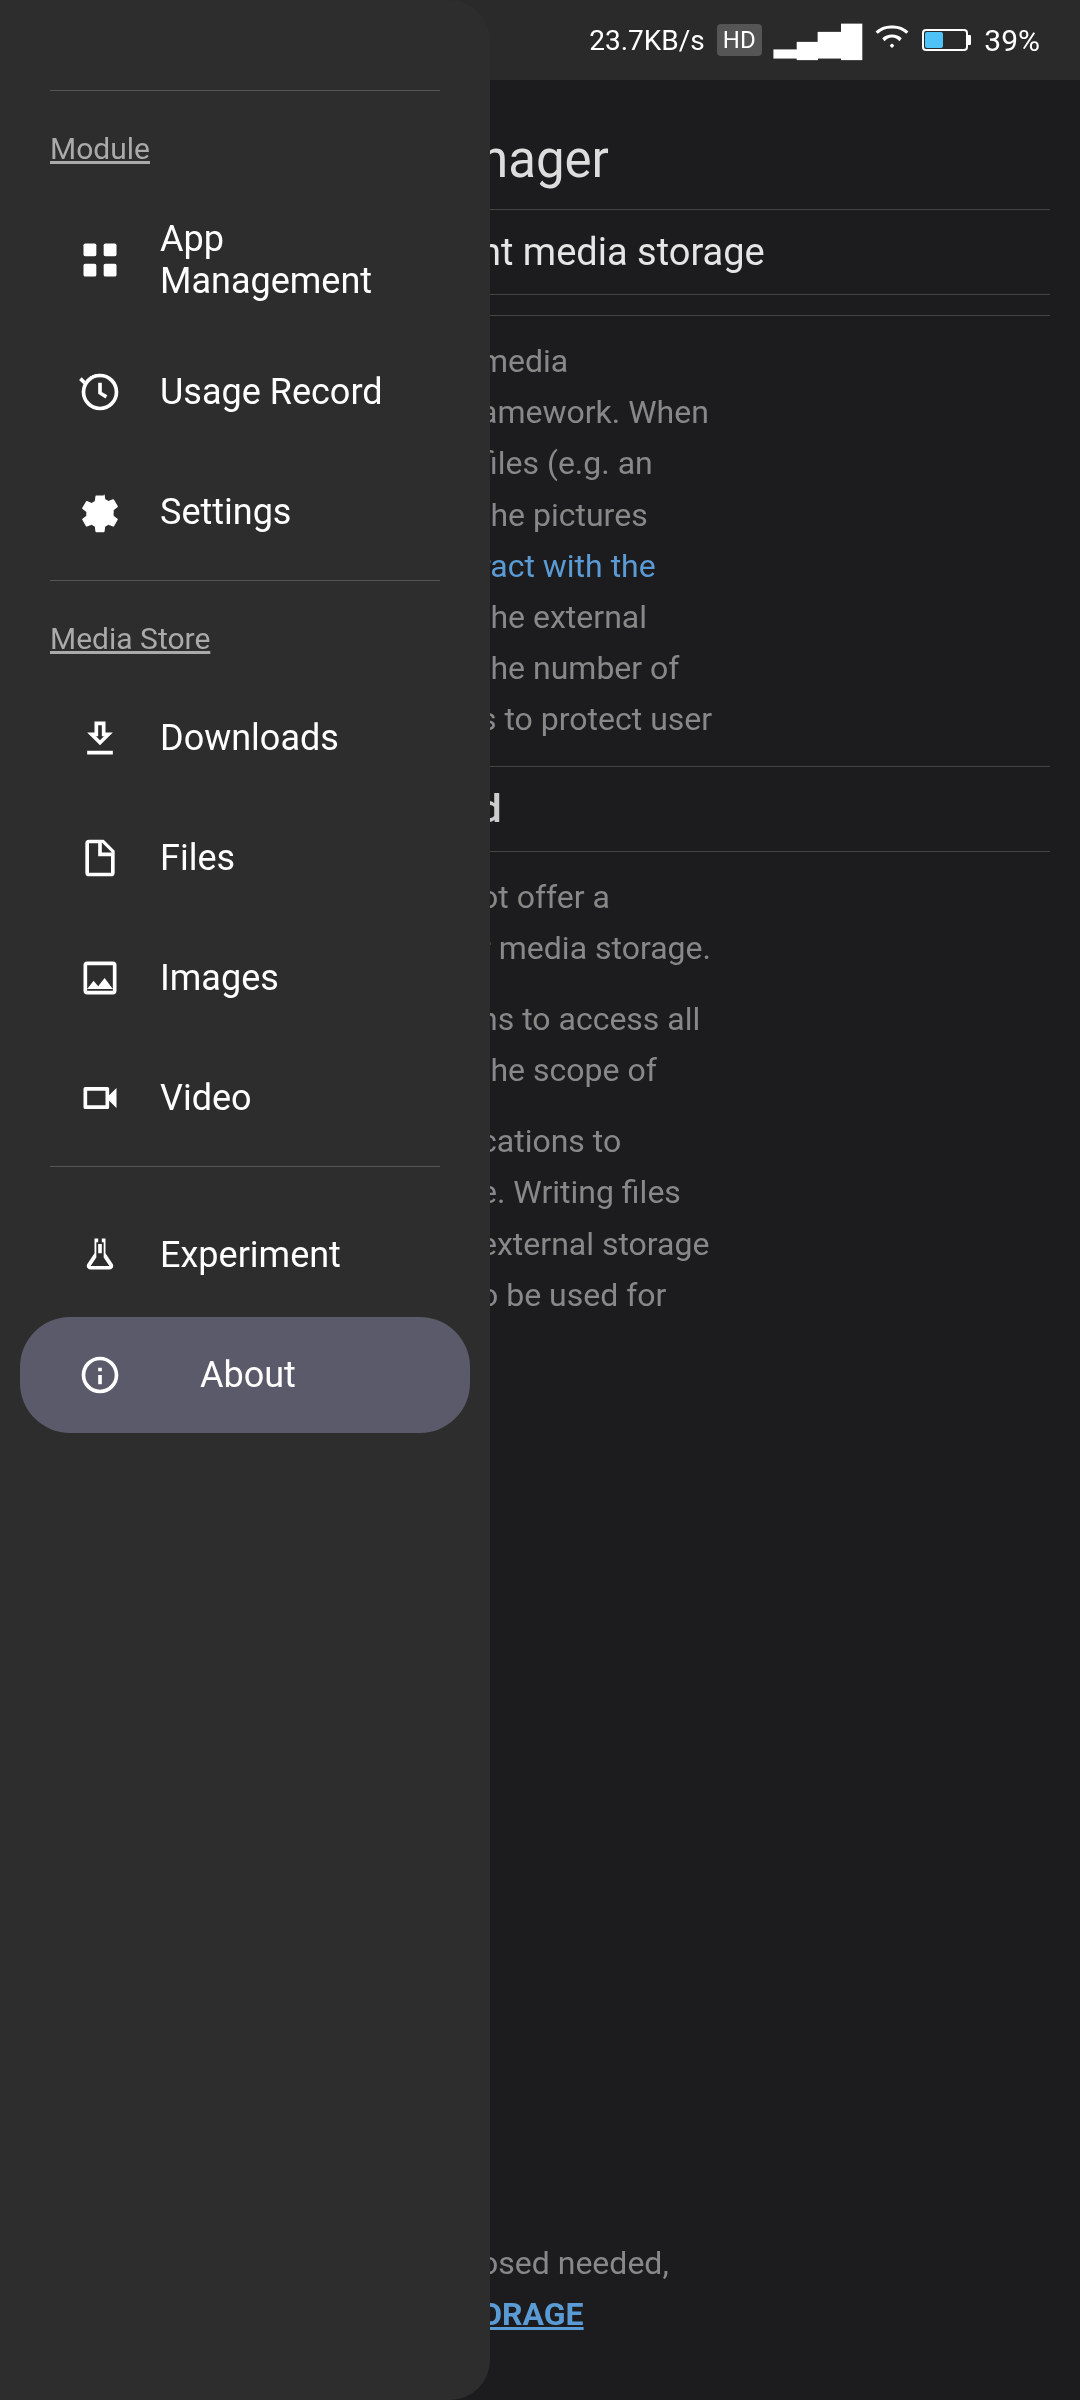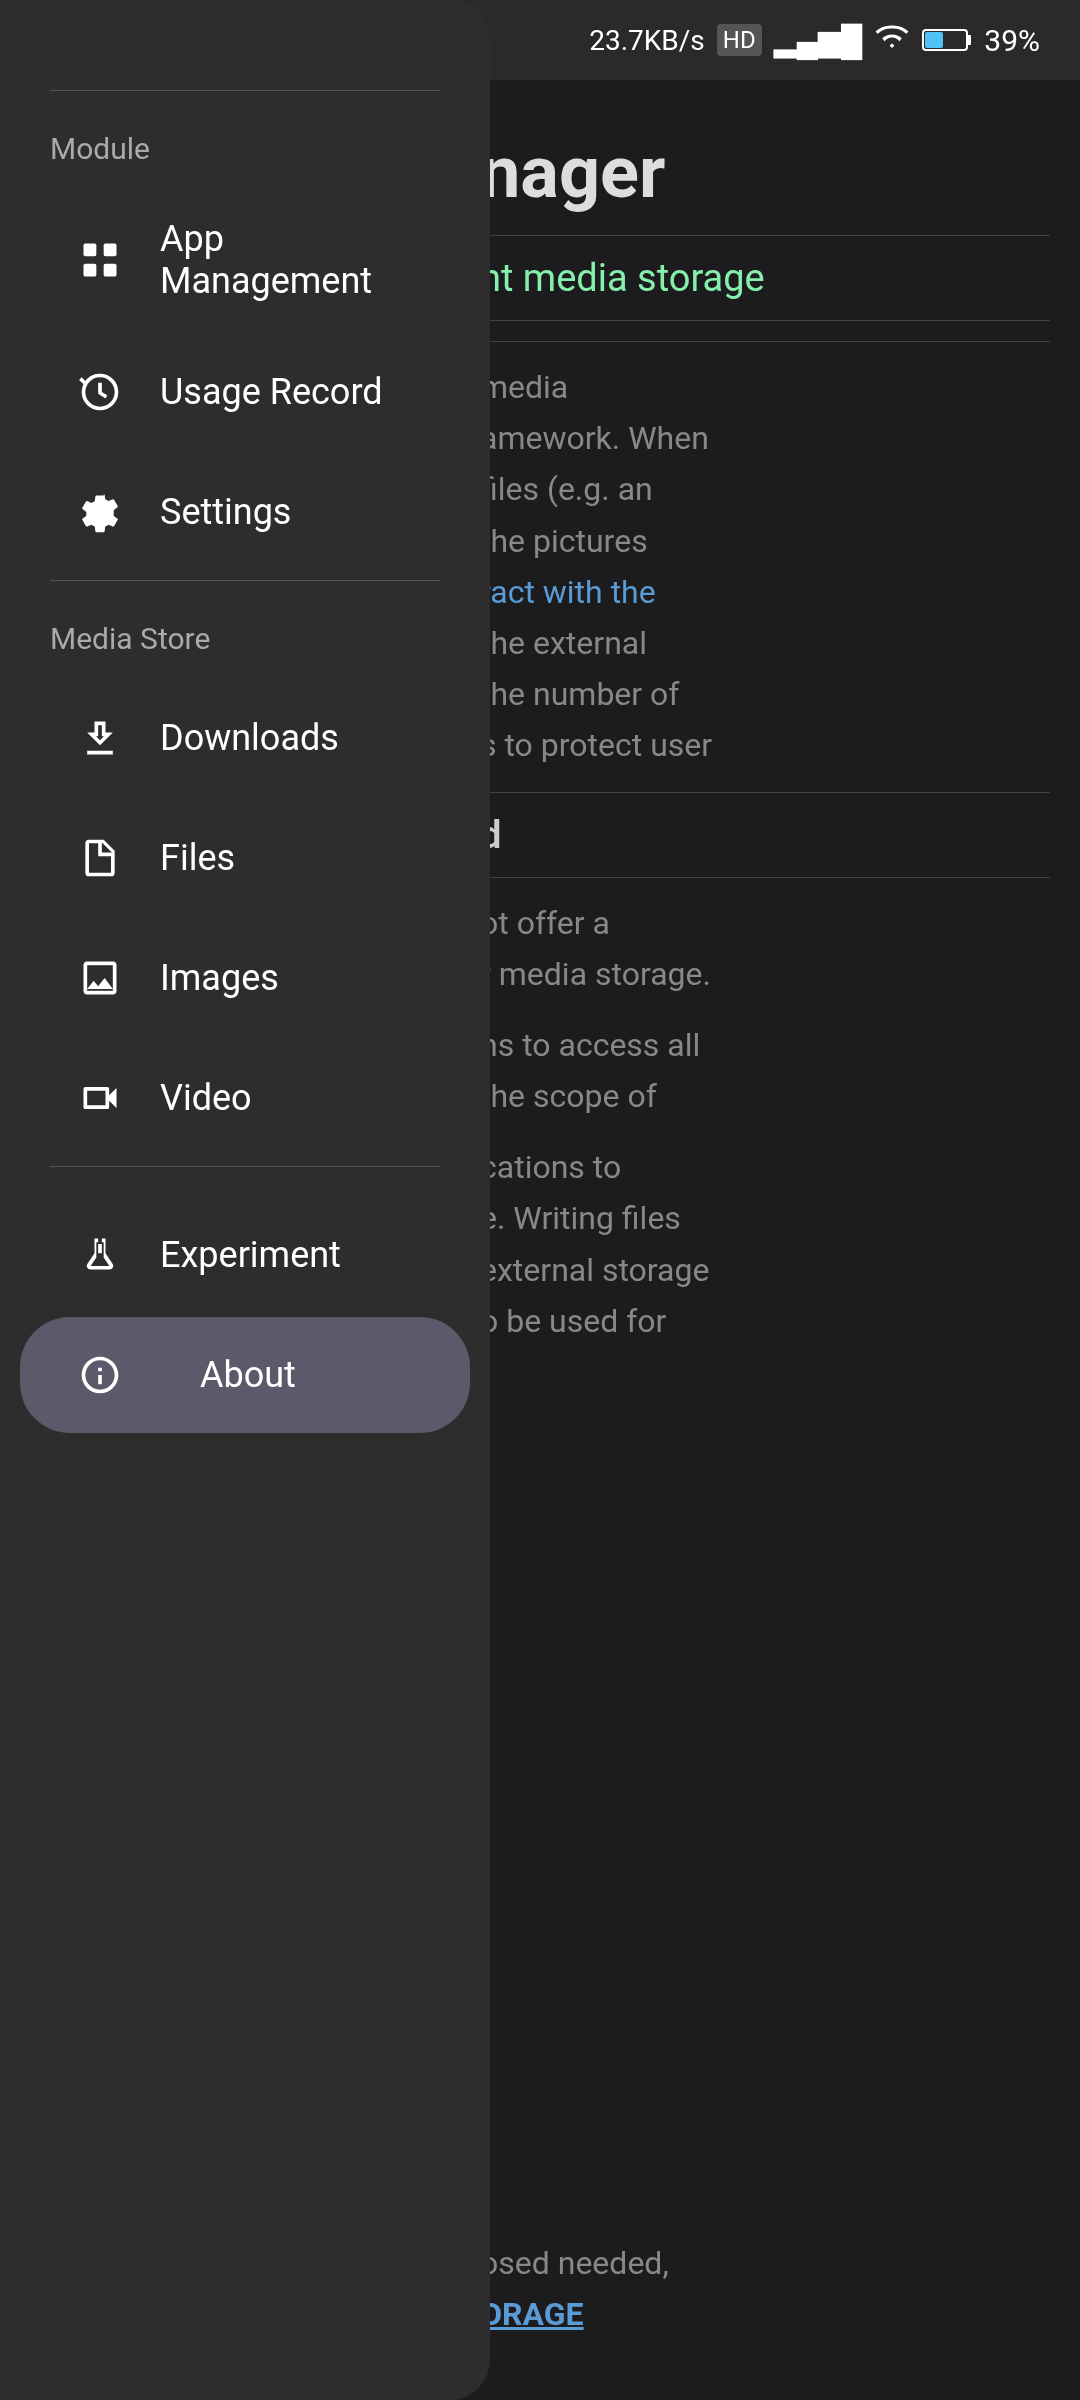--- a/index.html
+++ b/index.html
@@ -81,20 +81,21 @@
     .drawer-divider {
       border: none;
       border-top: 1px solid #555;
       margin: 10px 50px 30px 50px;
     }
 
     .drawer-section-label {
       color: #aaa;
       font-size: 30px;
       padding: 10px 54px 20px 50px;
+      text-decoration: underline;
     }
 
     .drawer-item {
       display: flex;
       align-items: center;
       padding: 28px 50px;
       cursor: pointer;
       border-radius: 50px;
       margin: 4px 20px;
       transition: background 0.2s;
@@ -135,36 +136,36 @@
       top: 80px;
       left: 440px;
       width: 640px;
       height: 2320px;
       background: #1c1c1e;
       padding: 30px 30px 30px 40px;
       overflow: hidden;
     }
 
     .page-bg-title {
-      font-size: 72px;
-      font-weight: bold;
+      font-size: 51px;
+      font-weight: normal;
       color: #ddd;
       margin-bottom: 20px;
       margin-top: 20px;
     }
 
     .page-bg-divider {
       border: none;
       border-top: 1px solid #444;
       margin: 20px 0;
     }
 
     .page-bg-subtitle {
       font-size: 38px;
-      color: #86efac;
+      color: #e5e5e5;
       margin-bottom: 11px;
     }
 
     .page-bg-body {
       font-size: 32px;
       color: #888;
       line-height: 1.6;
       margin-bottom: 20px;
     }
 

